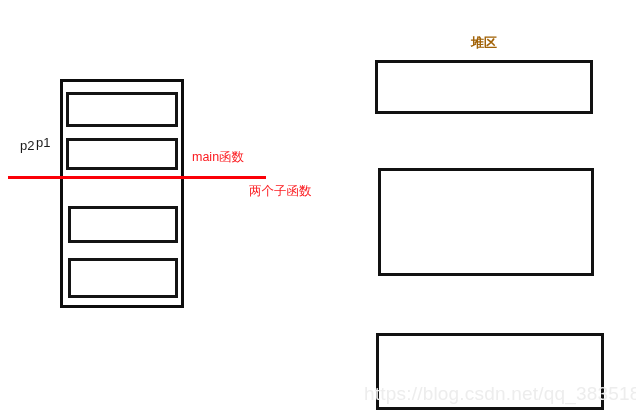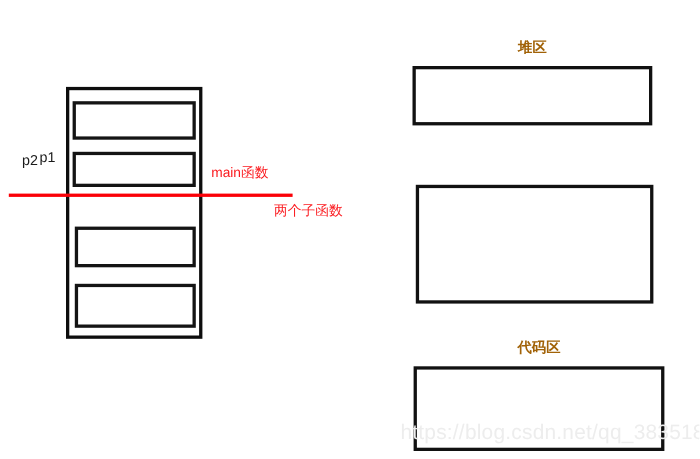--- a/index.html
+++ b/index.html
@@ -107,19 +107,18 @@
 
   <div class="annotation" style="left:205px; top:184px;margin-left:44px;">两个子函数</div>
 
   <div class="region-title" style="left:375px; top:35px; width:218px;">堆区</div>
 
   <div class="memory-box" style="left:375px; top:60px; width:218px; height:54px;"></div>
 
 
   <div class="memory-box" style="left:378px; top:168px; width:216px; height:108px;"></div>
 
-  <div class="region-title" style="left:376px; top:308px; width:228px;">代码区</div>
 
   <div class="memory-box" style="left:376px; top:333px; width:228px; height:77px;"></div>
 
   <div class="watermark" style="left:364px; top:383px;">https://blog.csdn.net/qq_38351824</div>
 
 </div>
 
 </body></html>

